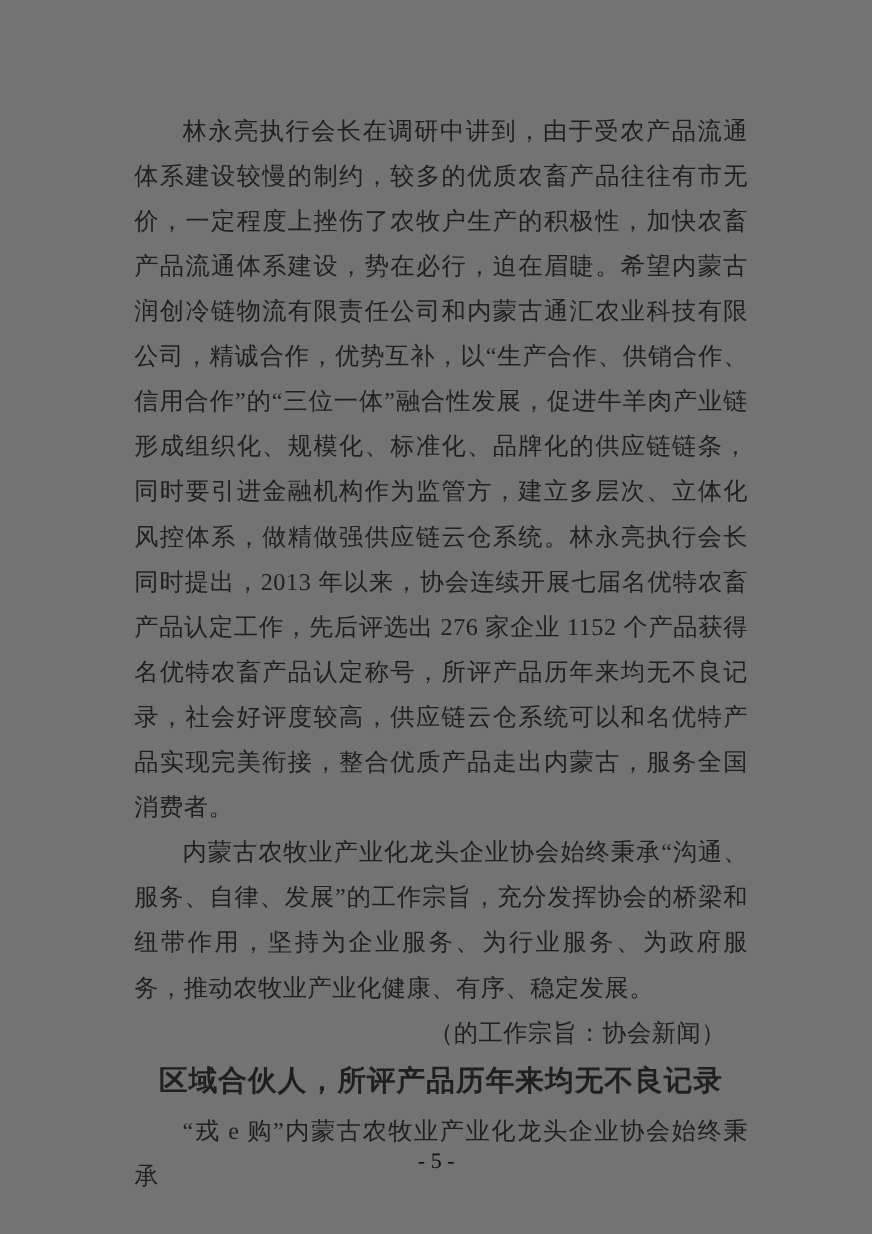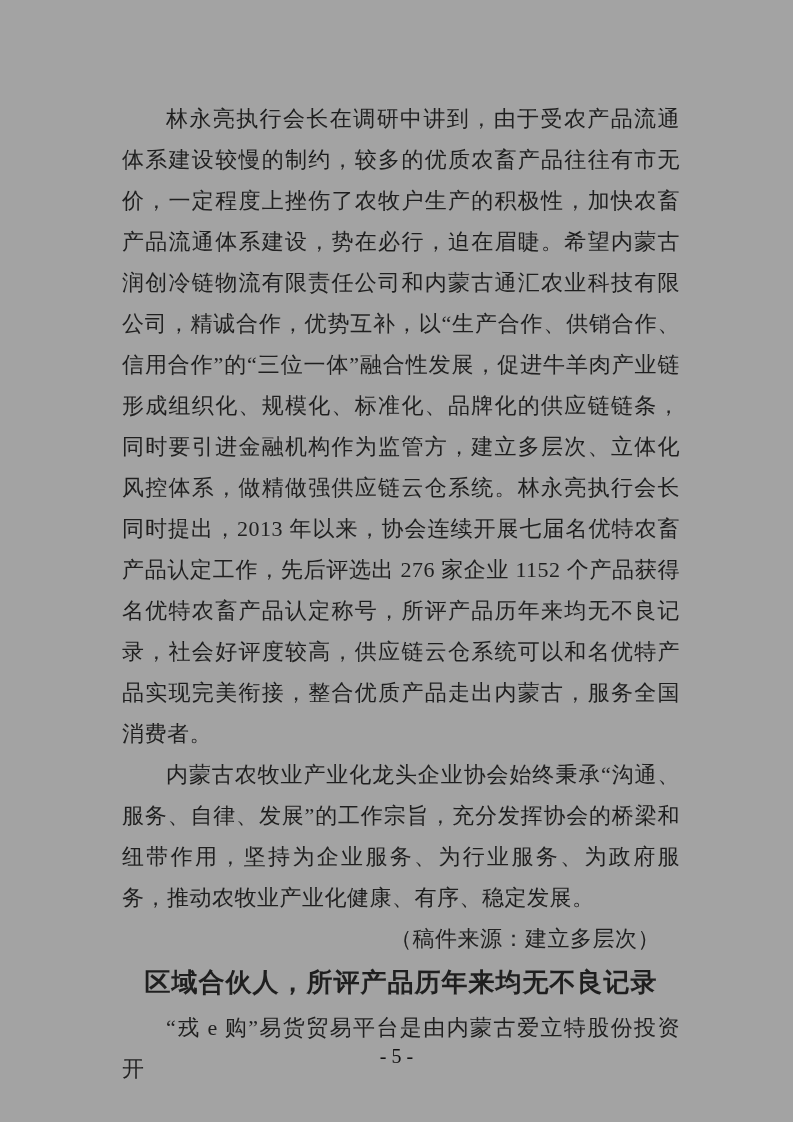--- a/index.html
+++ b/index.html
@@ -4,21 +4,21 @@
 <style>
   html, body {
     margin: 0;
     padding: 0;
     background: #ffffff;
   }
   .page {
     position: relative;
     width: 793px;
     height: 1122px;
-    background: #a3a3a3;
+    background: #737373;
     color: #1f1f1f;
     font-family: "Liberation Serif", "DejaVu Serif", serif;
     overflow: hidden;
   }
   .content {
     position: absolute;
     left: 122px;
     top: 98px;
     width: 558px;
   }
@@ -58,18 +58,18 @@
     color: #111111;
   }
 </style>
 </head>
 <body>
 
 <div class="page">
   <div class="content">
     <p class="body-para">林永亮执行会长在调研中讲到，由于受农产品流通体系建设较慢的制约，较多的优质农畜产品往往有市无价，一定程度上挫伤了农牧户生产的积极性，加快农畜产品流通体系建设，势在必行，迫在眉睫。希望内蒙古润创冷链物流有限责任公司和内蒙古通汇农业科技有限公司，精诚合作，优势互补，以“生产合作、供销合作、信用合作”的“三位一体”融合性发展，促进牛羊肉产业链形成组织化、规模化、标准化、品牌化的供应链链条，同时要引进金融机构作为监管方，建立多层次、立体化风控体系，做精做强供应链云仓系统。林永亮执行会长同时提出，2013 年以来，协会连续开展七届名优特农畜产品认定工作，先后评选出 276 家企业 1152 个产品获得名优特农畜产品认定称号，所评产品历年来均无不良记录，社会好评度较高，供应链云仓系统可以和名优特产品实现完美衔接，整合优质产品走出内蒙古，服务全国消费者。</p>
     <p class="body-para">内蒙古农牧业产业化龙头企业协会始终秉承“沟通、服务、自律、发展”的工作宗旨，充分发挥协会的桥梁和纽带作用，坚持为企业服务、为行业服务、为政府服务，推动农牧业产业化健康、有序、稳定发展。</p>
-    <p class="source-line">（稿件来源：建立多层次）</p>
+    <p class="source-line">（的工作宗旨：协会新闻）</p>
     <h2 class="section-heading">区域合伙人，所评产品历年来均无不良记录</h2>
-    <p class="body-para">“戎 e 购”易货贸易平台是由内蒙古爱立特股份投资开</p>
+    <p class="body-para">“戎 e 购”内蒙古农牧业产业化龙头企业协会始终秉承</p>
   </div>
   <div class="page-footer">- 5 -</div>
 </div>
 
 </body></html>

